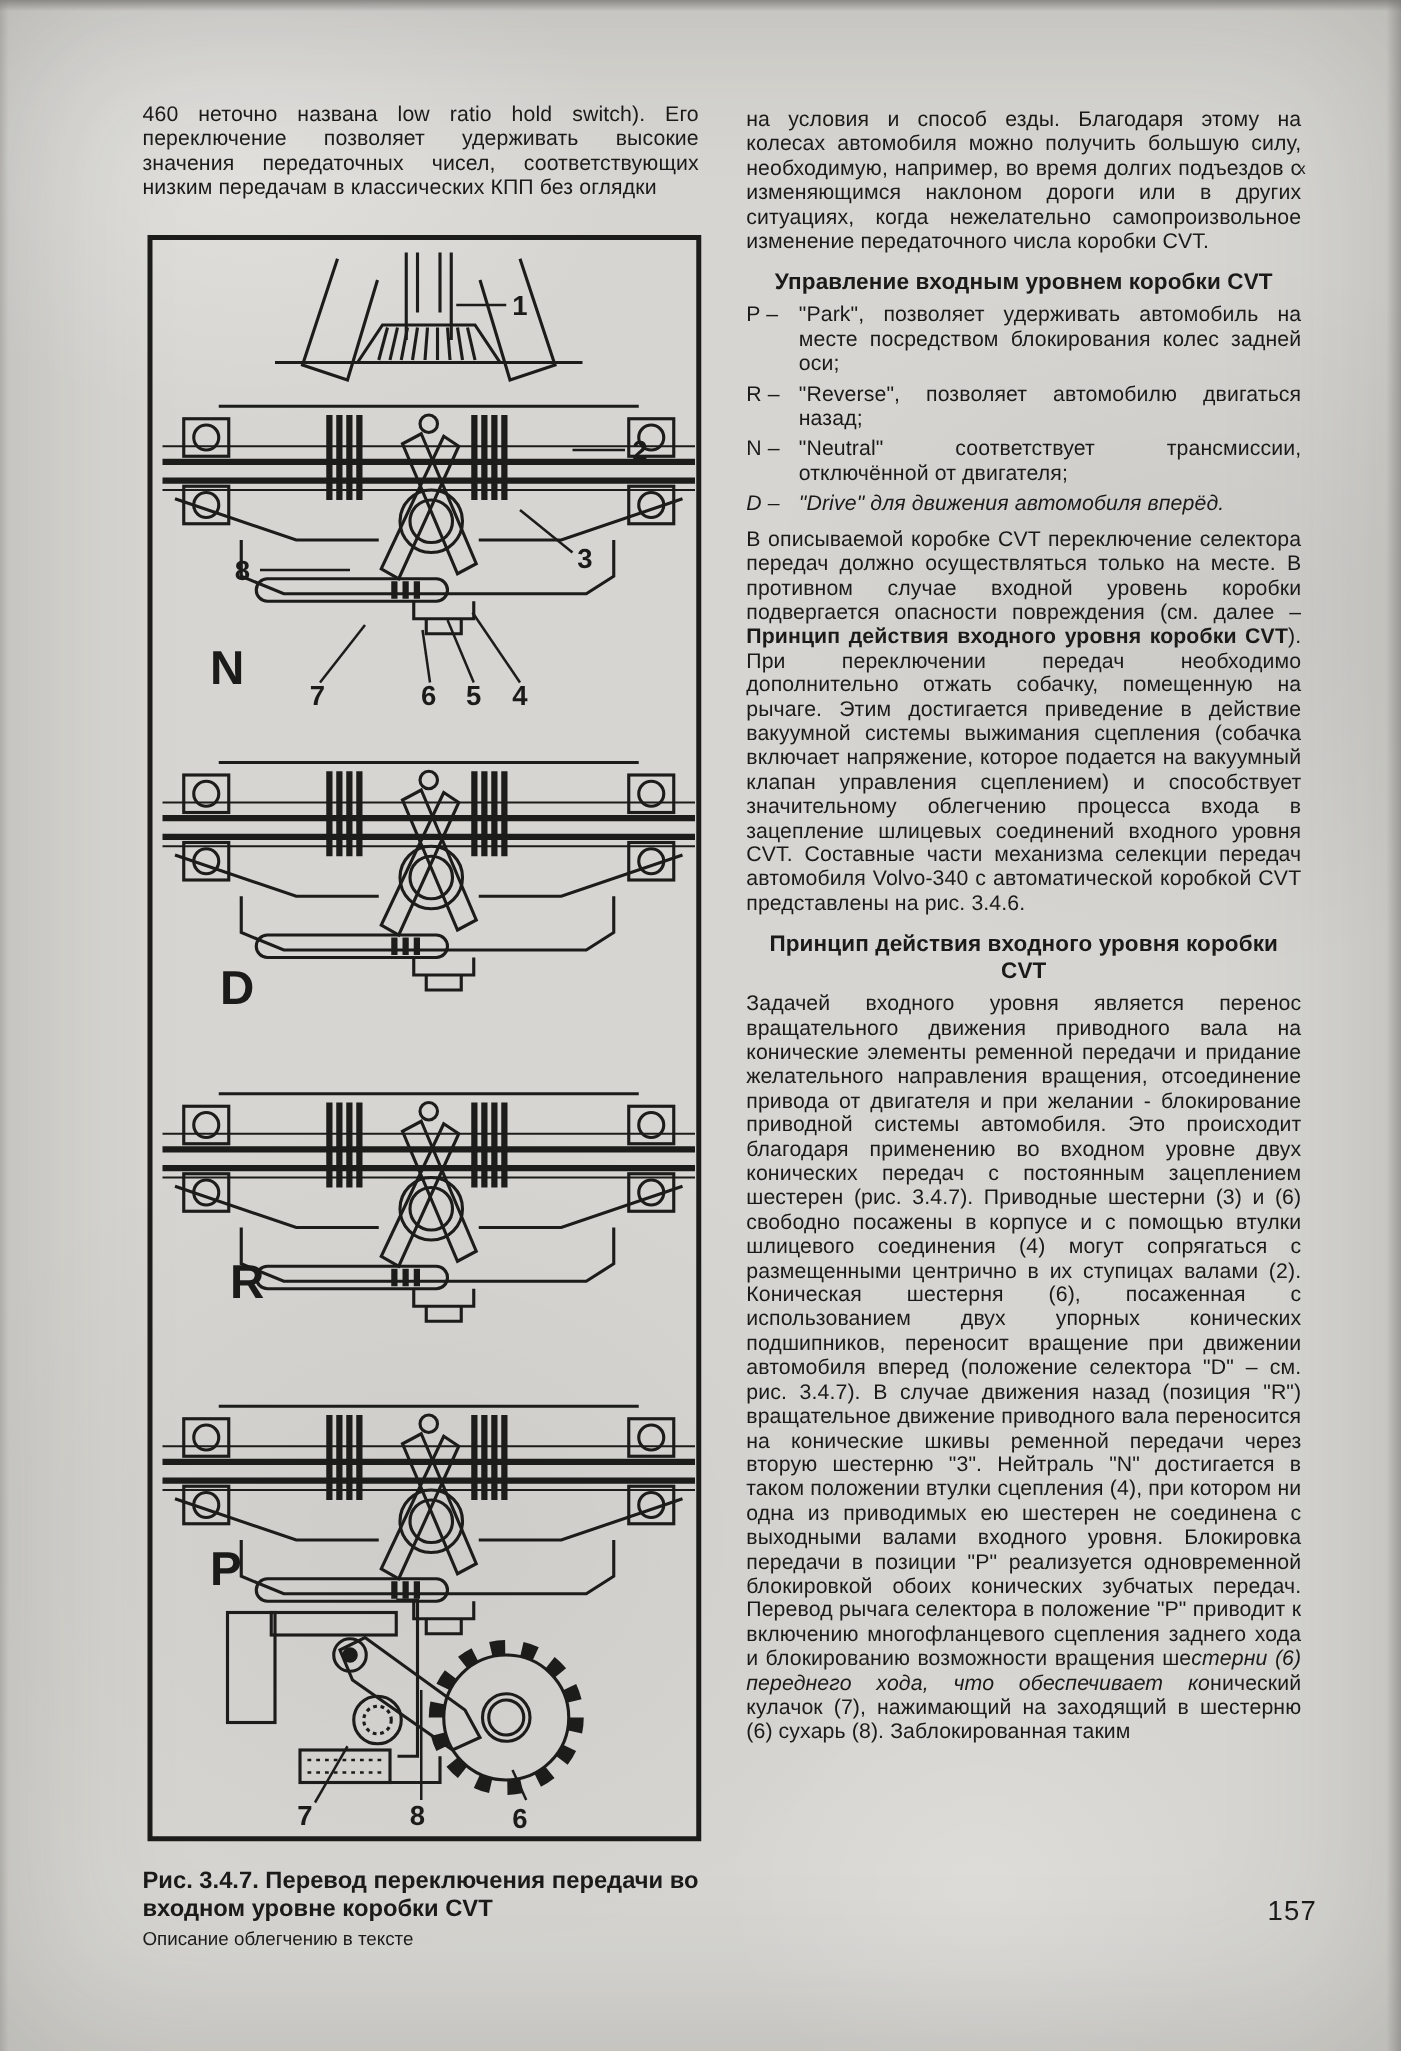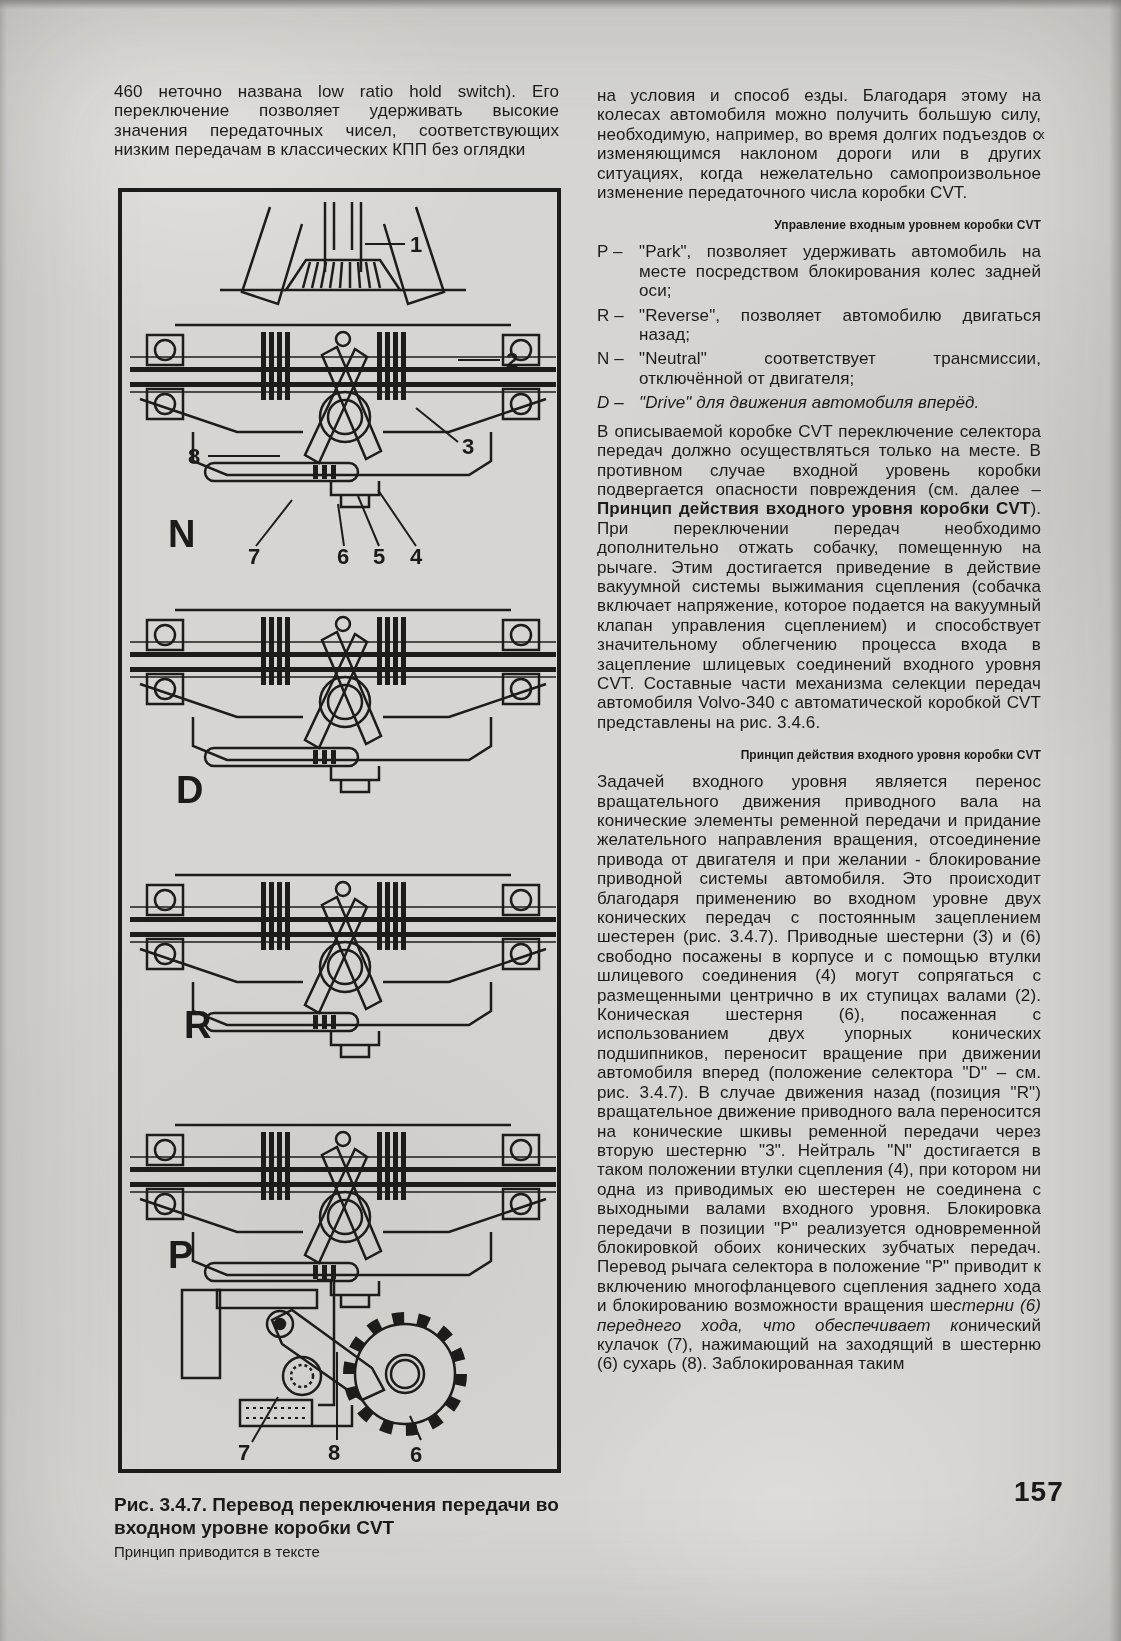--- a/index.html
+++ b/index.html
@@ -31,31 +31,31 @@
 
   .figure-frame { position:absolute; left:118px; top:188px; width:443px; height:1285px;
     border:4px solid #1c1c1a; box-sizing:border-box; }
   .figure-art { position:absolute; left:0; top:0; }
 
   .fig-caption { position:absolute; left:114px; top:1494px; width:456px;
     font-weight:bold; font-size:19px; line-height:22.5px; text-align:left; }
   .fig-note { position:absolute; left:114px; top:1543px; font-size:15px; }
 
   .rc { position:absolute; left:597px; top:86px; width:444px; }
-  .sec-heading { font-weight:bold; font-size:12px; line-height:21px;
-    margin:13px 0 6px 0; text-align:right; }
+  .sec-heading { font-weight:bold; font-size:18px; line-height:21px;
+    margin:13px 0 6px 0; text-align:center; }
   .pos-item { position:relative; padding-left:42px; margin-bottom:5px; }
   .pos-letter { position:absolute; left:0; top:0; }
   .pos-item.it { font-style:italic; }
   .para { margin-bottom:5px; }
   .para-gap { margin-top:9px; }
   .it-inline { font-style:italic; }
 
-  .page-num { position:absolute; left:1014px; top:1476px;
-    font-weight:bold; font-size:28px; letter-spacing:1px; }
+  .page-num { position:absolute; left:1014px; top:1516px;
+    font-weight:normal; font-size:22px; letter-spacing:1px; }
   .margin-artifact { position:absolute; left:1038px; top:127px; font-size:13px; }
 
   svg text { fill:#1b1b19; font-family:"Liberation Sans", sans-serif; }
   .callout { font-size:22px; font-weight:bold; text-anchor:middle; }
   .poslabel { font-size:38px; font-weight:bold; }
 </style>
 </head>
 <body>
 
 <div class="scan-texture"></div>
@@ -180,21 +180,21 @@
         <line x1="299" y1="1248" x2="288" y2="1224"></line>
       </g>
     </g>
     <text class="callout" x="122" y="1268">7</text>
     <text class="callout" x="212" y="1268">8</text>
     <text class="callout" x="294" y="1270">6</text>
   </svg>
 </div>
 
 <div class="fig-caption">Рис. 3.4.7. Перевод переключения передачи во входном уровне коробки CVT</div>
-<div class="fig-note">Принцип приводится в тексте</div>
+<div class="fig-note">Описание облегчению в тексте</div>
 
 <div class="col rc">
   <p class="para">на условия и способ езды. Благодаря этому на колесах автомобиля можно получить большую силу, необходимую, например, во время долгих подъездов с изменяющимся наклоном дороги или в других ситуациях, когда нежелательно самопроизвольное изменение передаточного числа коробки CVT.</p>
 
   <div class="sec-heading">Управление входным уровнем коробки CVT</div>
 
   <div class="pos-item">
     <span class="pos-letter">P –</span>
     <p>"Park", позволяет удерживать автомобиль на месте посредством блокирования колес задней оси;</p>
   </div>

